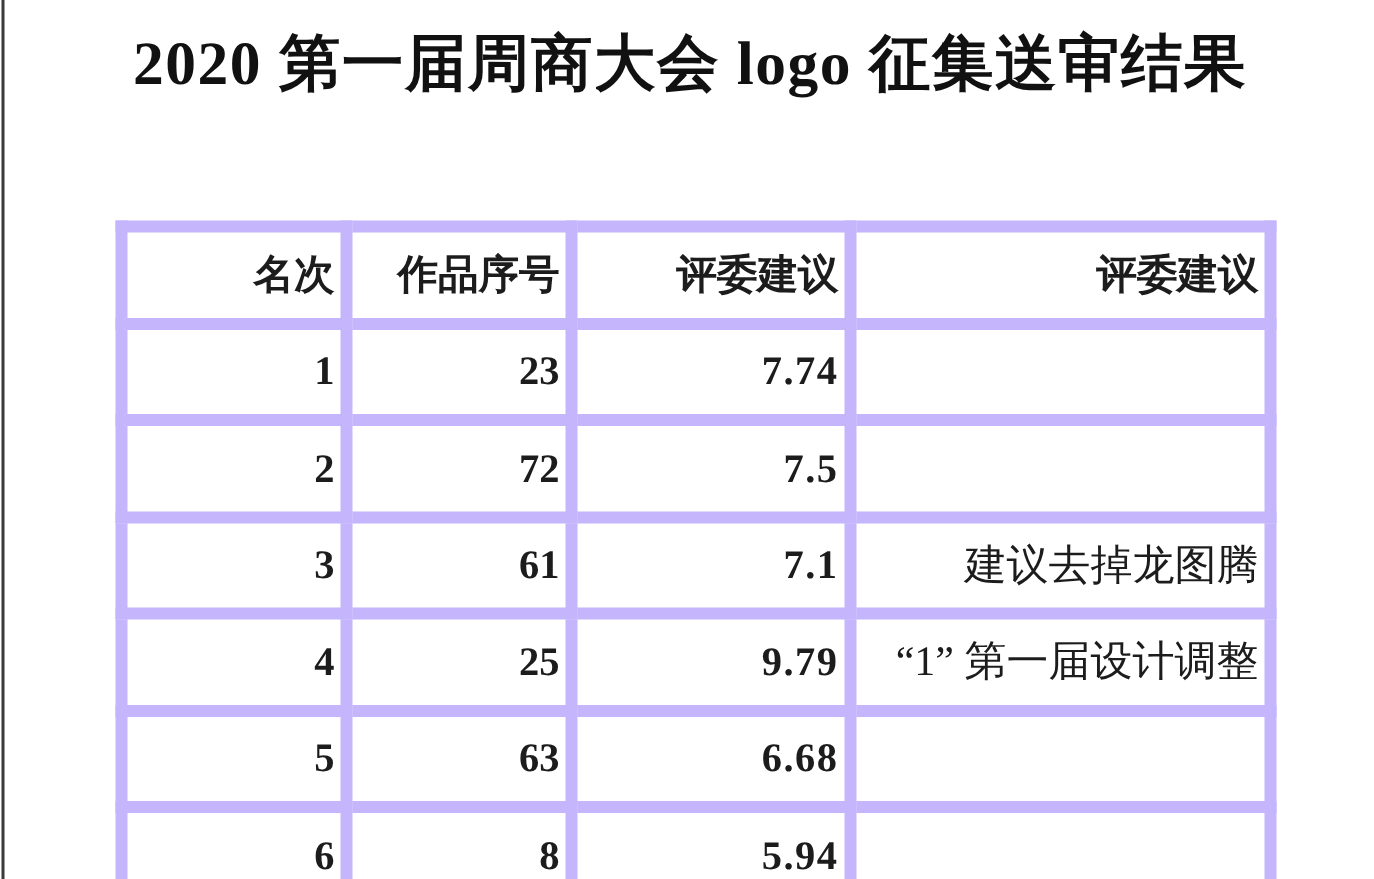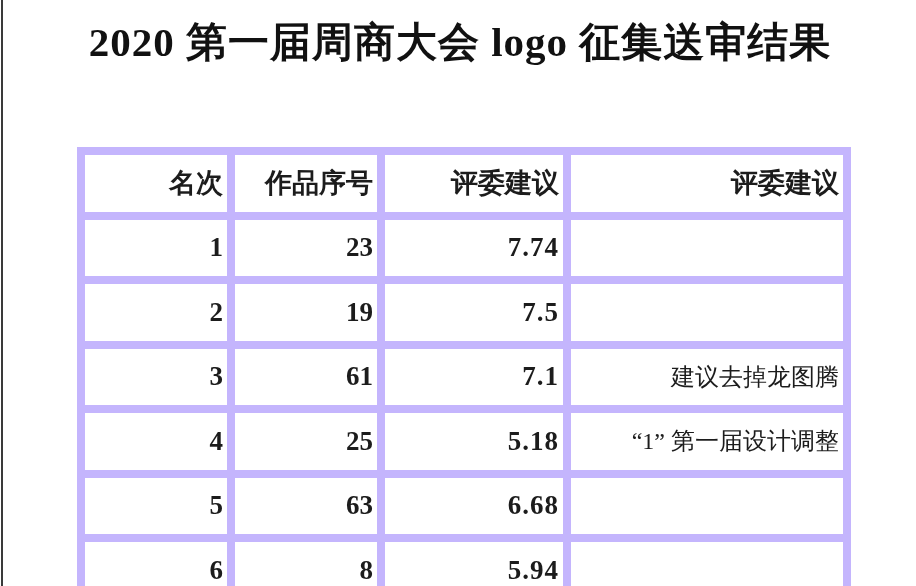--- a/index.html
+++ b/index.html
@@ -67,21 +67,21 @@
   }
   td.entry-cell,
   td.score-cell {
     font-size: 27px;
     font-weight: bold;
   }
   td.score-cell {
     letter-spacing: 1px;
   }
   td.comment-cell {
-    font-size: 24px;
+    font-size: 28px;
     font-weight: normal;
   }
 </style>
 </head>
 <body>
 
 <div class="page">
 
   <div class="page-edge-line"></div>
 
@@ -104,34 +104,34 @@
     </thead>
     <tbody>
       <tr>
         <td class="rank-cell">1</td>
         <td class="entry-cell">23</td>
         <td class="score-cell">7.74</td>
         <td class="comment-cell"></td>
       </tr>
       <tr>
         <td class="rank-cell">2</td>
-        <td class="entry-cell">19</td>
+        <td class="entry-cell">72</td>
         <td class="score-cell">7.5</td>
         <td class="comment-cell"></td>
       </tr>
       <tr>
         <td class="rank-cell">3</td>
         <td class="entry-cell">61</td>
         <td class="score-cell">7.1</td>
         <td class="comment-cell">建议去掉龙图腾</td>
       </tr>
       <tr>
         <td class="rank-cell">4</td>
         <td class="entry-cell">25</td>
-        <td class="score-cell">5.18</td>
+        <td class="score-cell">9.79</td>
         <td class="comment-cell">“1” 第一届设计调整</td>
       </tr>
       <tr>
         <td class="rank-cell">5</td>
         <td class="entry-cell">63</td>
         <td class="score-cell">6.68</td>
         <td class="comment-cell"></td>
       </tr>
       <tr>
         <td class="rank-cell">6</td>

